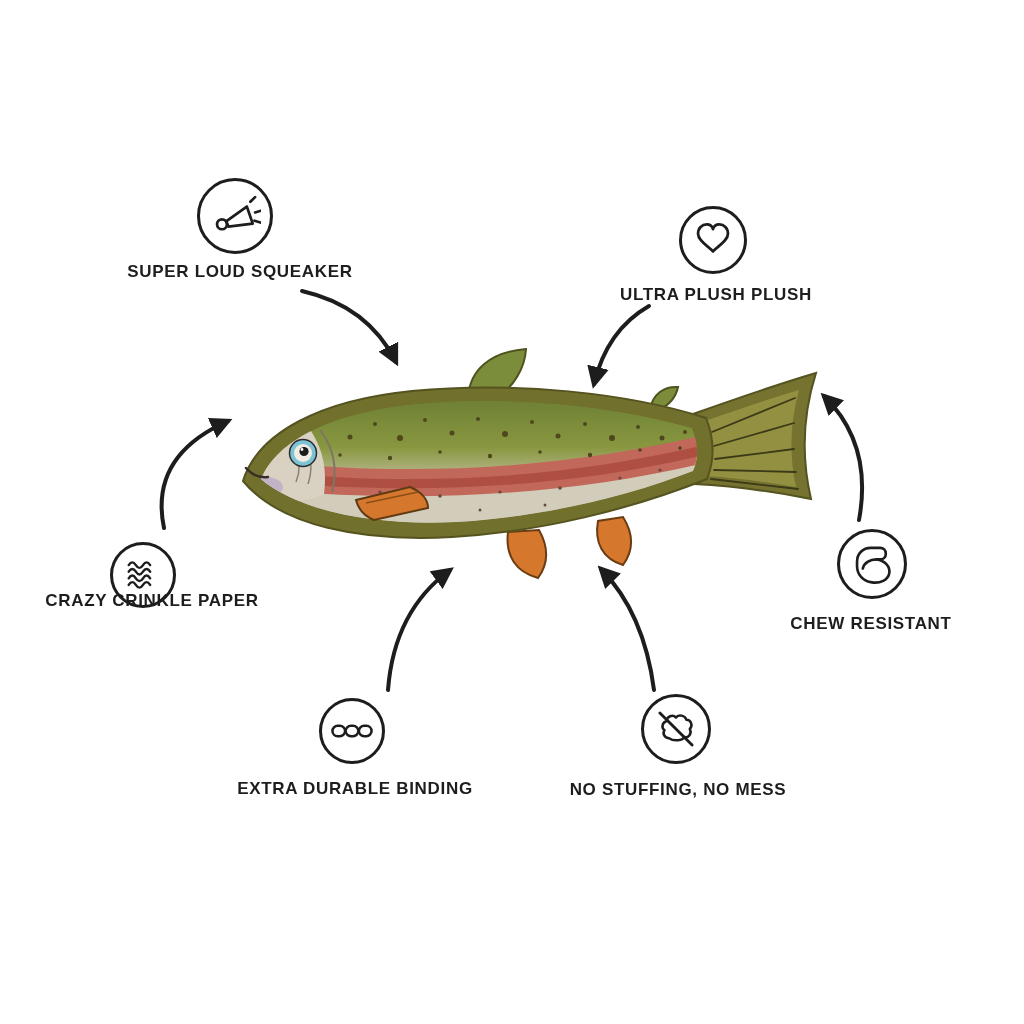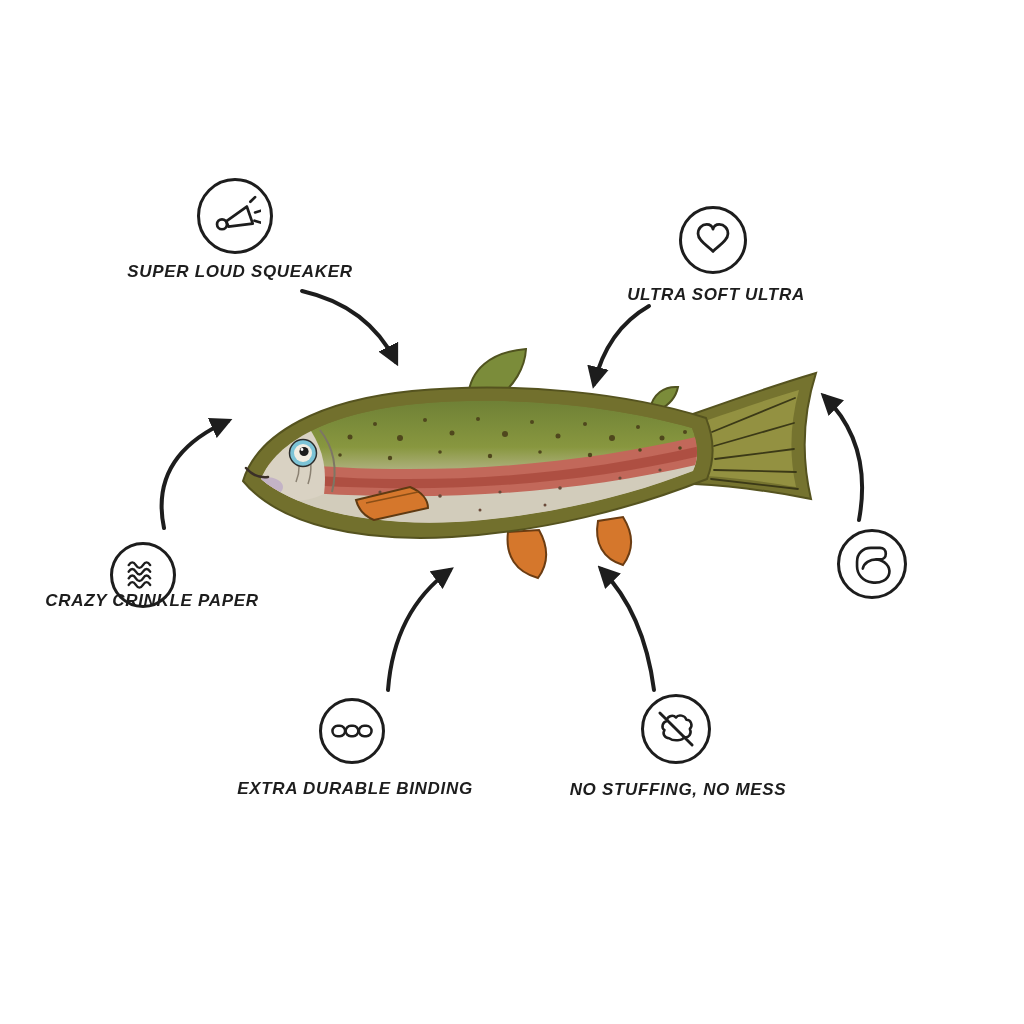--- a/index.html
+++ b/index.html
@@ -9,21 +9,20 @@
     background:#ffffff;
     overflow:hidden;
     font-family:"Liberation Sans", sans-serif;
   }
   .art{position:absolute;left:0;top:0;width:1024px;height:1024px;}
   .callout-label{
     position:absolute;
     transform:translateX(-50%);
     white-space:nowrap;
     font-weight:700;
-    font-style:italic;
     font-size:17px;
     letter-spacing:0.04em;
     color:#1d1d1d;
     text-align:center;
   }
   .callout-label.two-line{line-height:26px;}
   .icon-circle{
     position:absolute;
     border:3px solid #1d1d1d;
     border-radius:50%;
@@ -196,20 +195,21 @@
   </div>
 
   <div class="icon-circle" style="left:641px;top:694px;width:70px;height:70px;">
     <svg width="46" height="46" viewBox="-20 -20 40 40" fill="none" stroke="#1d1d1d" stroke-width="2.2" stroke-linecap="round" stroke-linejoin="round">
       <path d="M -6 8 C -10 8 -12 4 -10 1 C -13 -1 -12 -6 -8 -7 C -8 -11 -3 -13 0 -10 C 2 -13 8 -12 9 -8 C 13 -8 15 -3 12 0 C 14 4 11 8 7 7 C 6 10 -2 11 -6 8 Z"></path>
       <path d="M -14 -14 L 14 14" stroke-width="2.5"></path>
     </svg>
   </div>
 
   <div class="callout-label" style="left:240px;top:262px;">SUPER LOUD SQUEAKER</div>
-  <div class="callout-label" style="left:716px;top:285px;">ULTRA SOFT ULTRA</div>
+  <div class="callout-label" style="left:716px;top:285px;">ULTRA PLUSH PLUSH</div>
   <div class="callout-label" style="left:152px;top:591px;">CRAZY CRINKLE PAPER</div>
   <div class="callout-label two-line" style="left:871px;top:611px;">
+    <div>CHEW RESISTANT</div>
   </div>
   <div class="callout-label" style="left:678px;top:780px;">NO STUFFING, NO MESS</div>
   <div class="callout-label" style="left:355px;top:779px;">EXTRA DURABLE BINDING</div>
 
 </div>
 
 </body></html>

